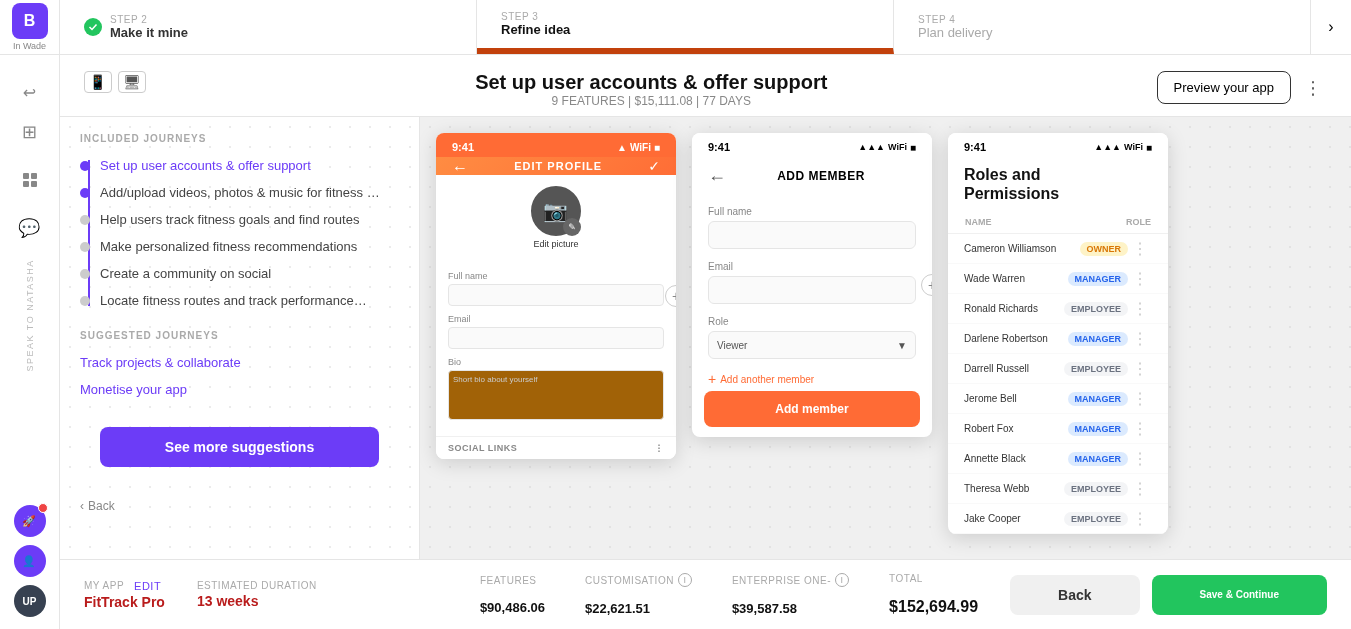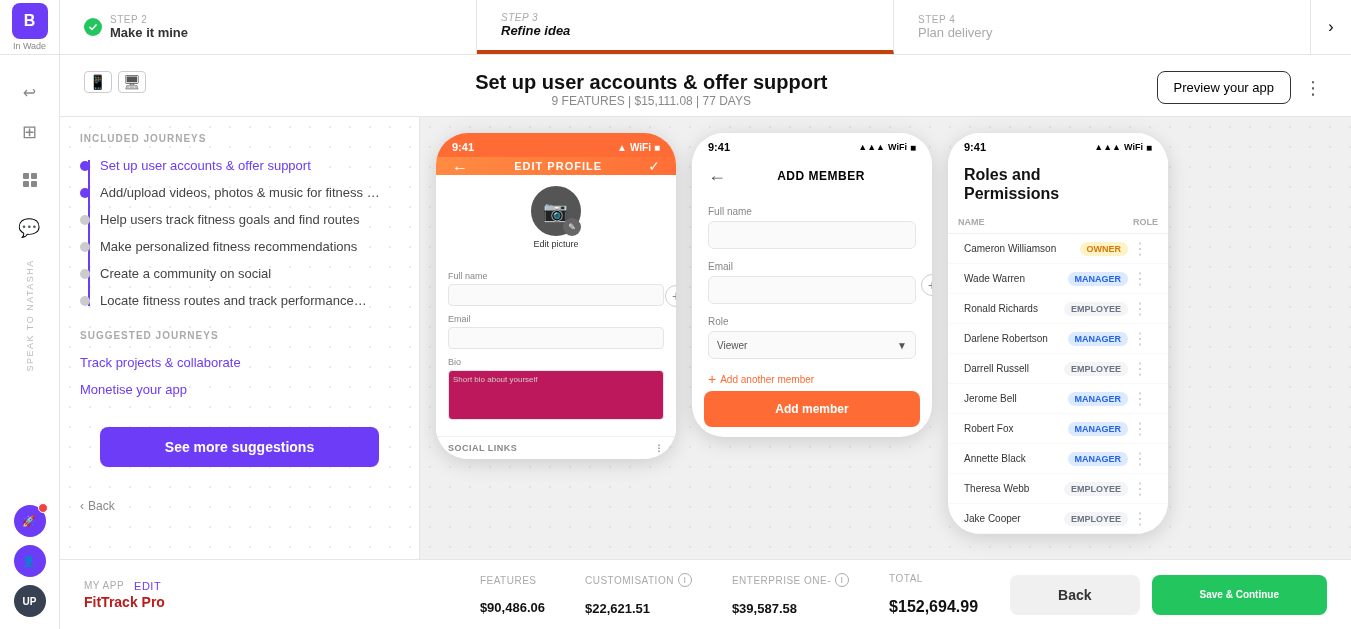--- a/index.html
+++ b/index.html
@@ -105,21 +105,21 @@
     .back-link::before { content: '‹'; margin-right: 4px; }
 
     
     .mockups-area {
       flex: 1; overflow-x: auto; display: flex; align-items: flex-start; padding: 16px; gap: 16px; background: #f0f0f0;
       position: relative;
     }
 
     
     .phone-mockup {
-      width: 240px; flex-shrink: 0; background: #fff; border-radius: 32px; overflow: hidden;
+      width: 240px; flex-shrink: 0; background: #fff; border-radius: 8px; overflow: hidden;
       box-shadow: 0 4px 20px rgba(0,0,0,0.15); position: relative;
     }
     .phone-status-bar {
       display: flex; justify-content: space-between; padding: 8px 16px 4px;
       font-size: 11px; font-weight: 600; background: #fff;
     }
     .phone-status-bar.dark { background: #ff6b35; color: white; }
     .phone-status-icons { display: flex; gap: 3px; align-items: center; font-size: 10px; }
 
     
@@ -129,21 +129,21 @@
     }
     .mockup1-title { color: white; font-size: 11px; font-weight: 700; letter-spacing: 1px; text-align: center; flex: 1; }
     .mockup1-avatar-container { display: flex; justify-content: center; margin-top: -20px; background: #fff; padding-bottom: 8px; }
     .mockup1-avatar { width: 56px; height: 56px; border-radius: 50%; background: #555; display: flex; align-items: center; justify-content: center; color: white; font-size: 20px; position: relative; border: 3px solid white; }
     .mockup1-avatar-edit { position: absolute; bottom: 0; right: 0; width: 18px; height: 18px; background: #666; border-radius: 50%; display: flex; align-items: center; justify-content: center; font-size: 9px; color: white; }
     .edit-picture-label { font-size: 9px; color: #333; text-align: center; padding-bottom: 6px; background: #fff; }
     .mockup1-form { padding: 8px 12px; background: #fff; }
     .form-field { margin-bottom: 8px; }
     .form-label { font-size: 9px; color: #888; margin-bottom: 3px; }
     .form-input { width: 100%; height: 22px; border: 1px solid #e5e5e5; border-radius: 4px; background: #fafafa; }
-    .form-textarea { width: 100%; height: 50px; border: 1px solid #e5e5e5; border-radius: 4px; background: #be185d; }
+    .form-textarea { width: 100%; height: 50px; border: 1px solid #e5e5e5; border-radius: 4px; background: #a16207; }
     .form-textarea-placeholder { font-size: 8px; color: #ccc; padding: 4px; }
     .social-links-header { display: flex; justify-content: space-between; align-items: center; padding: 6px 12px; border-top: 1px solid #f0f0f0; font-size: 9px; color: #888; font-weight: 600; letter-spacing: 0.5px; text-transform: uppercase; }
     .add-plus { width: 22px; height: 22px; border: 1.5px solid #ccc; border-radius: 50%; display: flex; align-items: center; justify-content: center; font-size: 14px; color: #888; cursor: pointer; position: absolute; right: -11px; top: 50%; transform: translateY(-50%); background: white; }
 
     
     .mockup2-header { display: flex; align-items: center; padding: 8px 16px; background: #fff; }
     .mockup2-title { font-size: 12px; font-weight: 700; letter-spacing: 0.5px; text-align: center; flex: 1; }
     .mockup2-form { padding: 12px 16px; }
     .mockup2-field { margin-bottom: 12px; }
     .mockup2-label { font-size: 10px; color: #888; margin-bottom: 4px; }
@@ -151,21 +151,21 @@
     .mockup2-select { width: 100%; height: 28px; border: 1px solid #e5e5e5; border-radius: 6px; background: #fafafa; display: flex; align-items: center; justify-content: space-between; padding: 0 8px; font-size: 10px; color: #555; }
     .add-member-link { display: flex; align-items: center; color: #ff6b35; font-size: 10px; font-weight: 500; margin-bottom: 8px; }
     .add-member-link::before { content: '+'; margin-right: 4px; font-size: 14px; }
     .invite-checkbox { display: flex; align-items: center; gap: 6px; font-size: 10px; color: #333; margin-bottom: 16px; }
     .checkbox-checked { width: 14px; height: 14px; background: #ff6b35; border-radius: 3px; display: flex; align-items: center; justify-content: center; color: white; font-size: 9px; flex-shrink: 0; }
     .add-member-btn { width: 100%; height: 36px; background: #ff6b35; border: none; border-radius: 8px; color: white; font-size: 12px; font-weight: 600; cursor: pointer; }
 
     
     .mockup3-header { padding: 8px 16px; background: #fff; }
     .mockup3-title { font-size: 16px; font-weight: 800; color: #111; line-height: 1.2; }
-    .roles-table-header { display: flex; justify-content: space-between; padding: 6px 10px; font-size: 9px; color: #aaa; font-weight: 600; text-transform: uppercase; border-bottom: 1px solid #f0f0f0; }
+    .roles-table-header { display: flex; justify-content: space-between; padding: 6px 17px; font-size: 9px; color: #aaa; font-weight: 600; text-transform: uppercase; border-bottom: 1px solid #f0f0f0; }
     .role-row { display: flex; align-items: center; justify-content: space-between; padding: 5px 16px; border-bottom: 1px solid #f9f9f9; }
     .role-name { font-size: 10px; color: #333; flex: 1; }
     .role-badge { padding: 2px 7px; border-radius: 10px; font-size: 9px; font-weight: 600; }
     .badge-owner { background: #fef3c7; color: #d97706; }
     .badge-manager { background: #dbeafe; color: #2563eb; }
     .badge-employee { background: #f3f4f6; color: #6b7280; }
     .role-more { font-size: 16px; color: #ccc; cursor: pointer; padding: 0 4px; }
 
     
     .bottom-bar {
@@ -212,21 +212,21 @@
       <svg viewBox="0 0 10 10" fill="white">
           <polyline points="1.5,5 4,7.5 8.5,2.5" stroke="white" stroke-width="1.5" fill="none"></polyline>
         </svg>
     </div>
     <div class="step-content">
       <div class="step-num">STEP 2</div>
       <div class="step-label">Make it mine</div>
     </div>
   </div>
 
-  <div class="step-item active" style="border-bottom:4px solid #c2410c;font-style:italic;">
+  <div class="step-item active" style="border-bottom:6px solid #c2410c;">
     <div class="step-content">
       <div class="step-num">STEP 3</div>
       <div class="step-label" style="font-weight:700;color:#111;">Refine idea</div>
     </div>
   </div>
 
   <div class="step-item">
     <div class="step-content">
       <div class="step-num">STEP 4</div>
       <div class="step-label dimmed">Plan delivery</div>
@@ -507,20 +507,24 @@
 
     <div class="bottom-bar">
       <div class="app-info">
         <div class="app-info-group">
           <div class="app-info-label">
             <span>MY APP</span>
             <span class="edit-link">Edit</span>
           </div>
           <div class="app-info-value">FitTrack Pro</div>
         </div>
+        <div class="app-info-group">
+          <div class="app-info-label">ESTIMATED DURATION</div>
+          <div class="app-info-value">13 weeks</div>
+        </div>
       </div>
       <div class="pricing-section">
         <div class="price-group">
           <div class="price-label">FEATURES</div>
           <div class="price-value">$90,486.06</div>
         </div>
         <div class="price-group">
           <div class="price-label">
             <span>CUSTOMISATION</span>
             <span class="info-icon">i</span>

